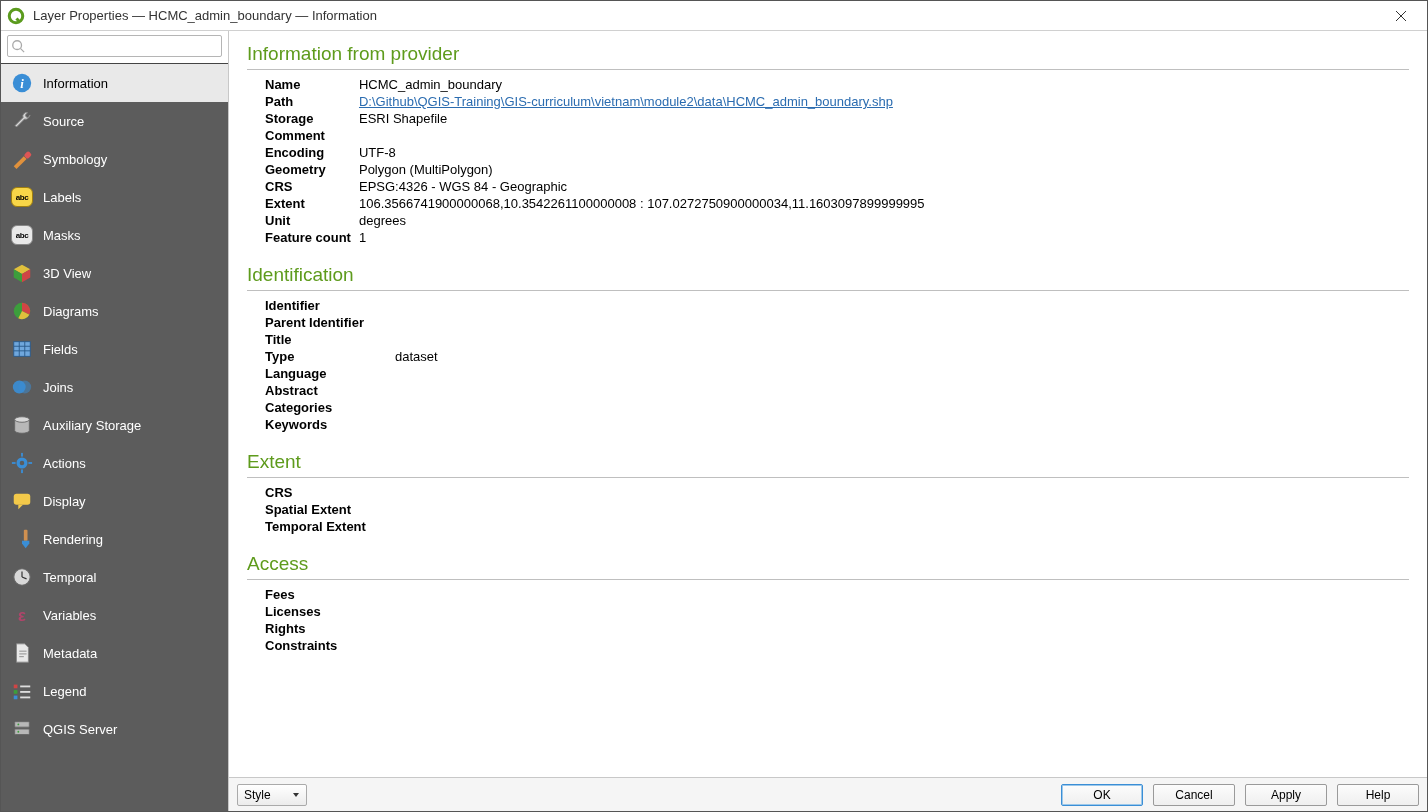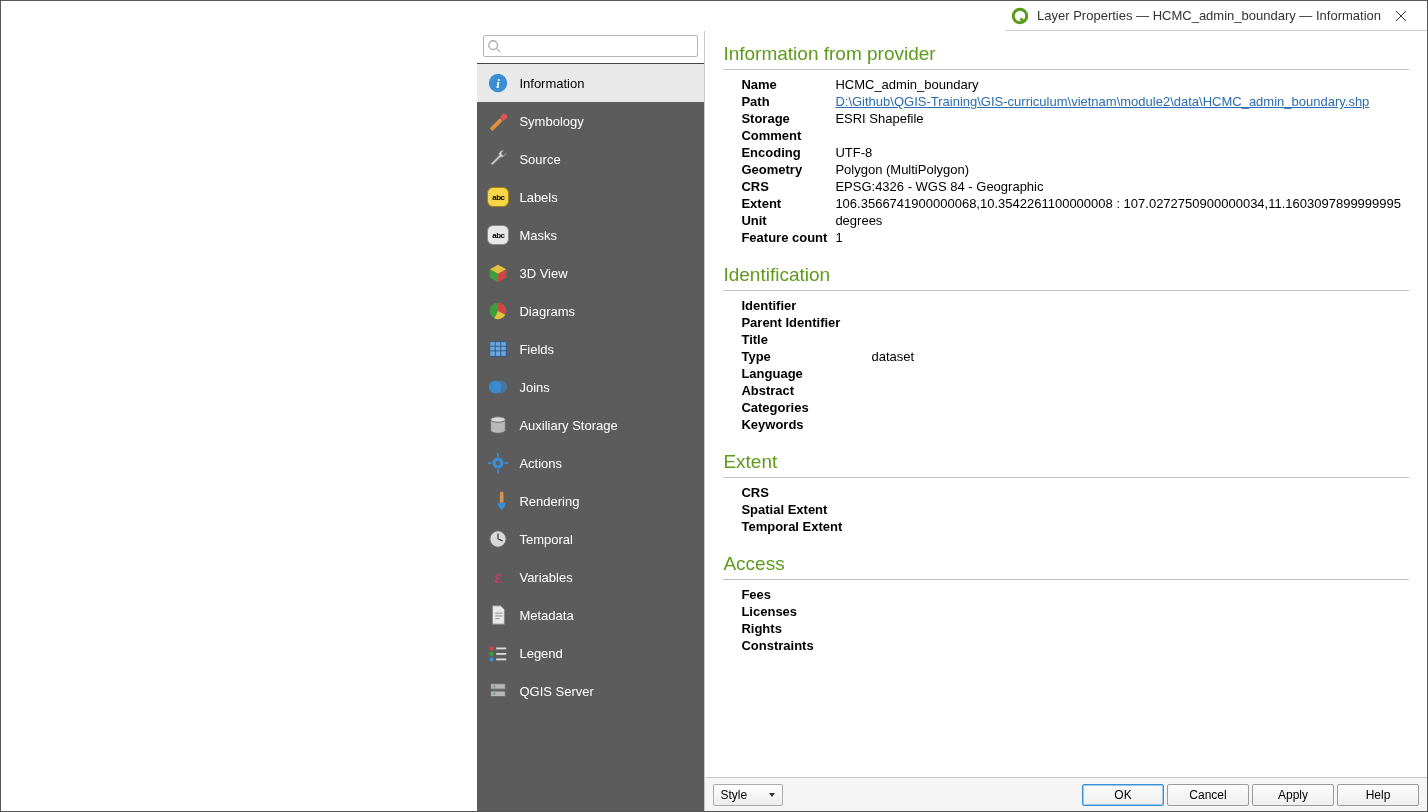--- a/index.html
+++ b/index.html
@@ -1,17 +1,17 @@
 <!DOCTYPE html>
 <html><head>
 <meta charset="utf-8">
 <style>
   * { box-sizing: border-box; }
   html, body { margin: 0; padding: 0; height: 100%; font-family: "Segoe UI", Tahoma, sans-serif; font-size: 13px; color: #000; background: #fff; }
-  .window { width: 1428px; height: 812px; border: 1px solid #555; display: flex; flex-direction: column; overflow: hidden; align-items: flex-end; }
+  .window { width: 1428px; height: 812px; border: 1px solid #555; display: flex; flex-direction: column; overflow: hidden; }
   .titlebar { height: 30px; display: flex; align-items: center; padding: 0 6px; background: #fff; border-bottom: 1px solid #d0d0d0; }
   .titlebar .app-icon { width: 18px; height: 18px; margin-right: 8px; }
   .titlebar .title { flex: 1; color: #333; font-size: 13px; }
   .titlebar .close-x { width: 40px; height: 28px; display: flex; align-items: center; justify-content: center; }
   .titlebar .close-x svg { width: 12px; height: 12px; stroke: #333; stroke-width: 1; }
 
   .body { flex: 1; display: flex; min-height: 0; }
 
   .sidebar-wrap { width: 228px; display: flex; flex-direction: column; border-right: 1px solid #c8c8c8; }
   .search-row { padding: 4px 6px 6px 6px; position: relative; }
@@ -29,21 +29,21 @@
 
   h2.section { color: #5e9b1c; font-weight: 400; font-size: 19px; margin: 18px 0 6px 0; padding-bottom: 4px; border-bottom: 1px solid #bfbfbf; }
   h2.section:first-child { margin-top: 4px; }
 
   table.kv { border-collapse: collapse; margin: 6px 0 4px 18px; }
   table.kv td { padding: 1px 8px 1px 0; vertical-align: top; font-size: 13px; }
   table.kv td.k { font-weight: 700; white-space: nowrap; min-width: 90px; }
   table.kv td.v a { color: #2b6cb0; text-decoration: underline; }
   table.kv.wide td.k { min-width: 130px; margin-top: 38px; }
 
-  .footer { height: 34px; display: flex; align-items: center; padding: 0 8px; border-top: 1px solid #c8c8c8; background: #f5f5f5; gap: 3px; }
+  .footer { height: 34px; display: flex; align-items: center; padding: 0 8px; border-top: 1px solid #c8c8c8; background: #f5f5f5; gap: 10px; }
   .style-dd { width: 70px; height: 22px; border: 1px solid #aaa; background: linear-gradient(#fff,#ececec); border-radius: 2px; display: flex; align-items: center; justify-content: space-between; padding: 0 6px; font-size: 12px; }
   .style-dd svg { width: 8px; height: 8px; }
   .footer-spacer { flex: 1; }
   .btn { min-width: 82px; height: 22px; border: 1px solid #9a9a9a; background: linear-gradient(#fcfcfc,#efefef); border-radius: 2px; font-size: 12px; display: flex; align-items: center; justify-content: center; cursor: pointer; }
   .btn.primary { border: 1px solid #3a8ed6; box-shadow: inset 0 0 0 1px #9cc8ea; }
 
   ::-webkit-scrollbar { width: 16px; background: #f0f0f0; }
   ::-webkit-scrollbar-thumb { background: #c5c5c5; border: 3px solid #f0f0f0; border-radius: 8px; }
   ::-webkit-scrollbar-button { display: block; height: 16px; background: #f0f0f0; }
 
@@ -90,34 +90,34 @@
           <span class="ic">
               <svg viewBox="0 0 24 24">
                 <circle cx="12" cy="12" r="10" fill="#3a8ed6"></circle>
                 <text x="12" y="17" text-anchor="middle" font-family="Georgia" font-style="italic" font-weight="bold" font-size="14" fill="#fff">i</text>
               </svg>
             </span>
           <span class="lbl">Information</span>
         </div>
         <div class="side-item">
           <span class="ic">
+              <svg viewBox="0 0 24 24" fill="#d8d8d8" stroke="#888" stroke-width="1">
+                <path d="M20 6a4 4 0 0 1-5.3 3.8L6 18.5 4.5 17l8.7-8.7A4 4 0 0 1 18 3l-2.5 2.5 1 2 2 1L21 6z"></path>
+              </svg>
+            </span>
+          <span class="lbl">Source</span>
+        </div>
+        <div class="side-item">
+          <span class="ic">
               <svg viewBox="0 0 24 24">
                 <path d="M3 20 L14 9 L17 12 L6 23 Z" fill="#e0913c"></path>
                 <rect x="15" y="4" width="6" height="7" rx="2" fill="#d55" transform="rotate(45 18 8)"></rect>
               </svg>
             </span>
           <span class="lbl">Symbology</span>
-        </div>
-        <div class="side-item">
-          <span class="ic">
-              <svg viewBox="0 0 24 24" fill="#d8d8d8" stroke="#888" stroke-width="1">
-                <path d="M20 6a4 4 0 0 1-5.3 3.8L6 18.5 4.5 17l8.7-8.7A4 4 0 0 1 18 3l-2.5 2.5 1 2 2 1L21 6z"></path>
-              </svg>
-            </span>
-          <span class="lbl">Source</span>
         </div>
         <div class="side-item">
           <span class="ic">
               <span class="abc-badge">abc</span>
             </span>
           <span class="lbl">Labels</span>
         </div>
         <div class="side-item">
           <span class="ic">
               <span class="abc-badge inv">abc</span>
@@ -186,20 +186,29 @@
                   <rect x="19" y="11" width="4" height="2"></rect>
                 </g>
                 <circle cx="12" cy="12" r="2.5" fill="#5c5c5c"></circle>
               </svg>
             </span>
           <span class="lbl">Actions</span>
         </div>
         <div class="side-item">
           <span class="ic">
               <svg viewBox="0 0 24 24">
+                <rect x="3" y="4" width="18" height="12" rx="3" fill="#f3c94a"></rect>
+                <path d="M8 16 L8 21 L13 16 Z" fill="#f3c94a"></path>
+              </svg>
+            </span>
+          <span class="lbl">Display</span>
+        </div>
+        <div class="side-item">
+          <span class="ic">
+              <svg viewBox="0 0 24 24">
                 <rect x="14" y="2" width="4" height="12" rx="1" fill="#d09050"></rect>
                 <path d="M12 14 h8 v3 l-4 5 -4-5 z" fill="#3a8ed6"></path>
               </svg>
             </span>
           <span class="lbl">Rendering</span>
         </div>
         <div class="side-item">
           <span class="ic">
               <svg viewBox="0 0 24 24" fill="#d8d8d8" stroke="#666" stroke-width="1.3">
                 <circle cx="12" cy="12" r="9"></circle>

